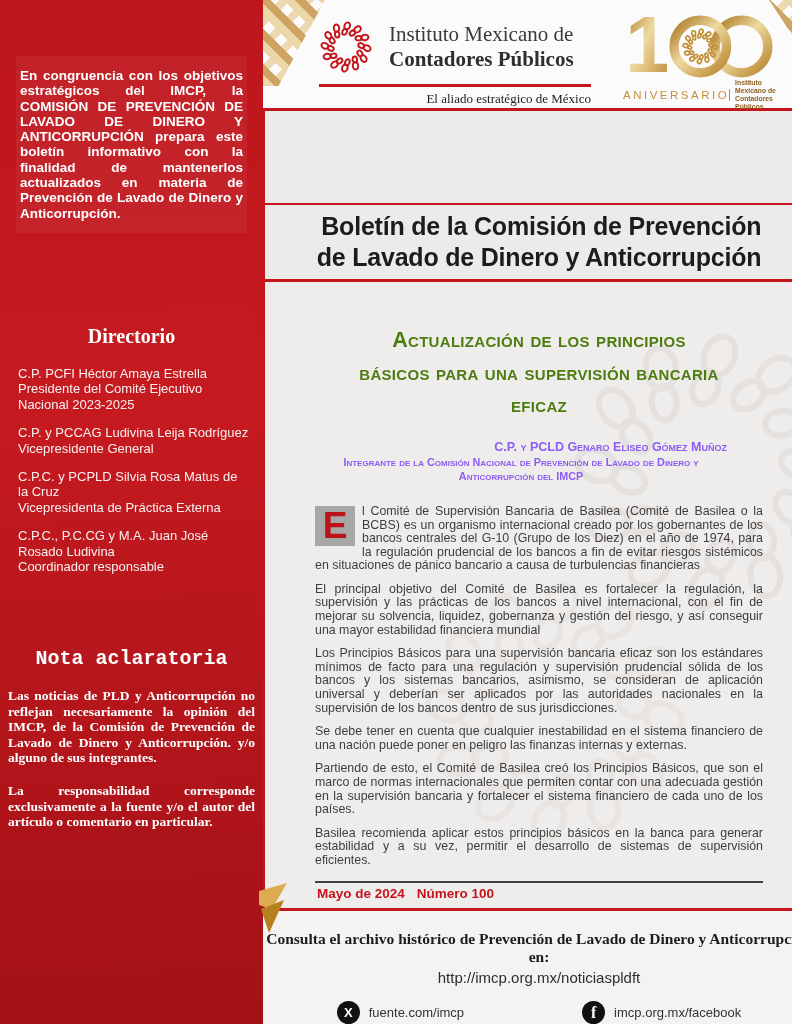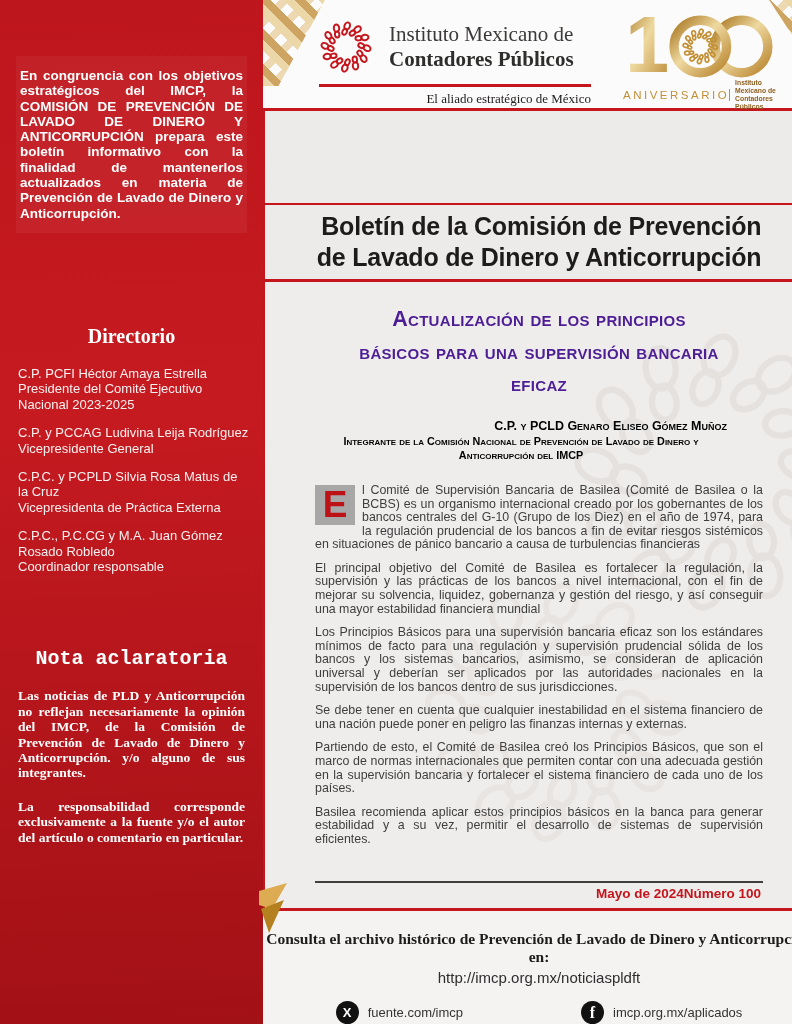--- a/index.html
+++ b/index.html
@@ -20,21 +20,21 @@
   }
   .side-h{
     font-family:"Liberation Serif", serif; font-weight:bold;
     font-size:20px; text-align:center; color:#fff;
   }
   .dir-h{ margin-top:92px; }
   .directory{ margin:18px 14px 0 18px; font-size:13px; line-height:15.4px; color:#f7f0f0; font-weight:300; }
   .dir-entry{ margin-bottom:13px; }
   .nota-h{ margin-top:73px;font-family:Liberation Mono, monospace; }
   .nota{
-    margin:18px 18px 0; font-family:"Liberation Serif", serif; font-weight:bold;
+    margin:18px 8px 0; font-family:"Liberation Serif", serif; font-weight:bold;
     font-size:13.5px; line-height:15.4px; text-align:justify; color:#fff;
   }
 
   
   .content{ flex:1; display:flex; flex-direction:column; position:relative; }
   .masthead{
     height:113px; background:#fcfbfb; position:relative;
     border-bottom:3px solid #c4161c;
   }
   .brand{ position:absolute; left:54px; top:18px; display:flex; align-items:center; }
@@ -69,42 +69,42 @@
     height:639px; background:#efedec; position:relative; overflow:hidden;
     border-left:2px solid #c4161c; border-right:2px solid #c4161c; border-bottom:3px solid #c4161c;
     display:flex; flex-direction:column; padding:0 50px;
   }
   .watermark{ position:absolute; z-index:0; color:#dcd7d3; --pw-sw:2.4; }
   .wm-1{ width:320px; height:320px; right:-60px; top:30px; opacity:.5; }
   .wm-2{ width:300px; height:300px; left:140px; top:280px; opacity:.4; }
   article > *{ position:relative; z-index:1; }
 
   .article-title{
-    margin:21px auto 0; max-width:360px; text-align:center;
+    margin:42px auto 0; max-width:360px; text-align:center;
     font-variant:small-caps; font-weight:bold; font-size:21.5px; line-height:32.5px;
-    color:#4c1d95; letter-spacing:.3px;
-  }
-  .author{ margin:18px 36px 0 auto; width:412px; text-align:center; color:#000000; }
+    color:#4d7c0f; letter-spacing:.3px;
+  }
+  .author{ margin:18px 36px 0 auto; width:412px; text-align:center; color:#8b5cf6; }
   .author-name{ font-variant:small-caps; font-weight:bold; font-size:12.5px; line-height:15px; text-align:right; }
   .author-role{ font-variant:small-caps; font-weight:bold; font-size:10.8px; line-height:14px; }
 
   .body-text{ margin-top:22px; }
   .body-text p{
     font-size:12.4px; line-height:13.6px; text-align:justify;
     color:#3e3e3e; margin-bottom:10px;
   }
   .dropcap{
     float:left; width:40px; height:40px; margin:1px 7px 0 0;
     background:#a7a7a7; color:#bc1218; font-weight:bold; font-size:37px;
     display:flex; align-items:center; justify-content:center; line-height:40px;
   }
   .issue-row{
     margin-top:auto; border-top:2px solid #3f3f3f;
-    display:flex; justify-content:flex-end;
-    padding:3px 2px 7px; font-weight:bold; font-size:13.5px; color:#c4151c;
+    display:flex; justify-content:flex-start;
+    padding:3px 2px 7px; font-weight:bold; font-size:13.5px; color:#c4151c;gap:12px;
   }
 
   .page-footer{ flex:1; background:#f5f3f2; position:relative; text-align:center; padding-top:19px; }
   .consulta{ font-family:"Liberation Serif", serif; font-weight:bold; font-size:15.5px; color:#1d1c1a; }
   .url{ display:block; margin-top:3px; font-size:15px; color:#2e2e2e; text-decoration:none; }
   .social-row{ margin-top:15px; display:flex; justify-content:center; gap:118px; }
   .social-item{ display:flex; align-items:center; gap:9px; font-size:13px; color:#333; cursor:pointer; }
   .s-icon{
     width:23px; height:23px; border-radius:50%; background:#111; color:#fff;
     display:inline-flex; align-items:center; justify-content:center;
@@ -173,21 +173,21 @@
       </div>
       <div class="dir-entry">
         <div class="dir-name">C.P. y PCCAG Ludivina Leija Rodríguez</div>
         <div class="dir-role">Vicepresidente General</div>
       </div>
       <div class="dir-entry">
         <div class="dir-name">C.P.C. y PCPLD Silvia Rosa Matus de la Cruz</div>
         <div class="dir-role">Vicepresidenta de Práctica Externa</div>
       </div>
       <div class="dir-entry">
-        <div class="dir-name">C.P.C., P.C.CG y M.A. Juan Gómez Rosado Robledo</div>
+        <div class="dir-name">C.P.C., P.C.CG y M.A. Juan José Rosado Ludivina</div>
         <div class="dir-role">Coordinador responsable</div>
       </div>
     </div>
 
     <h2 class="side-h nota-h">Nota aclaratoria</h2>
     <p class="nota">Las noticias de PLD y Anticorrupción no reflejan necesariamente la opinión del IMCP, de la Comisión de Prevención de Lavado de Dinero y Anticorrupción. y/o alguno de sus integrantes.</p>
     <p class="nota">La responsabilidad corresponde exclusivamente a la fuente y/o el autor del artículo o comentario en particular.</p>
   </aside>
 
   <main class="content">
@@ -283,19 +283,19 @@
         <div class="social-item">
           <span class="s-icon">
               <span>X</span>
             </span>
           <span>fuente.com/imcp</span>
         </div>
         <div class="social-item">
           <span class="s-icon">
               <span class="fb-glyph">f</span>
             </span>
-          <span>imcp.org.mx/aplicados</span>
+          <span>imcp.org.mx/facebook</span>
         </div>
       </div>
     </footer>
 
   </main>
 </div>
 
 </body></html>

